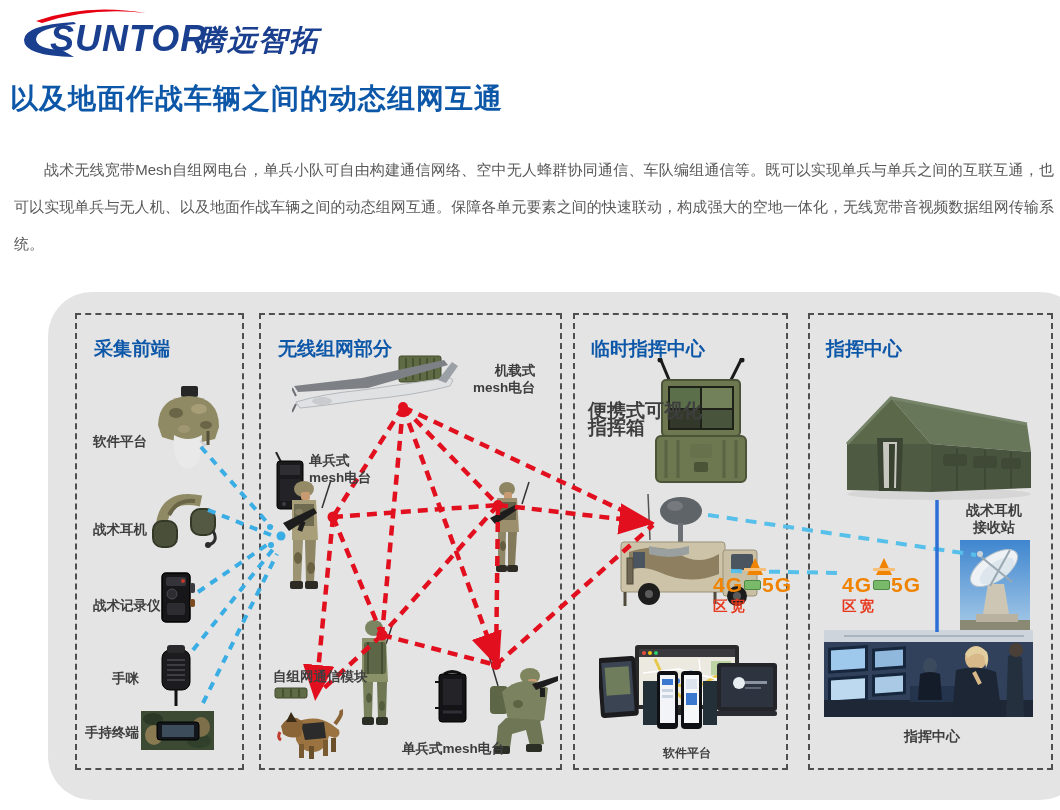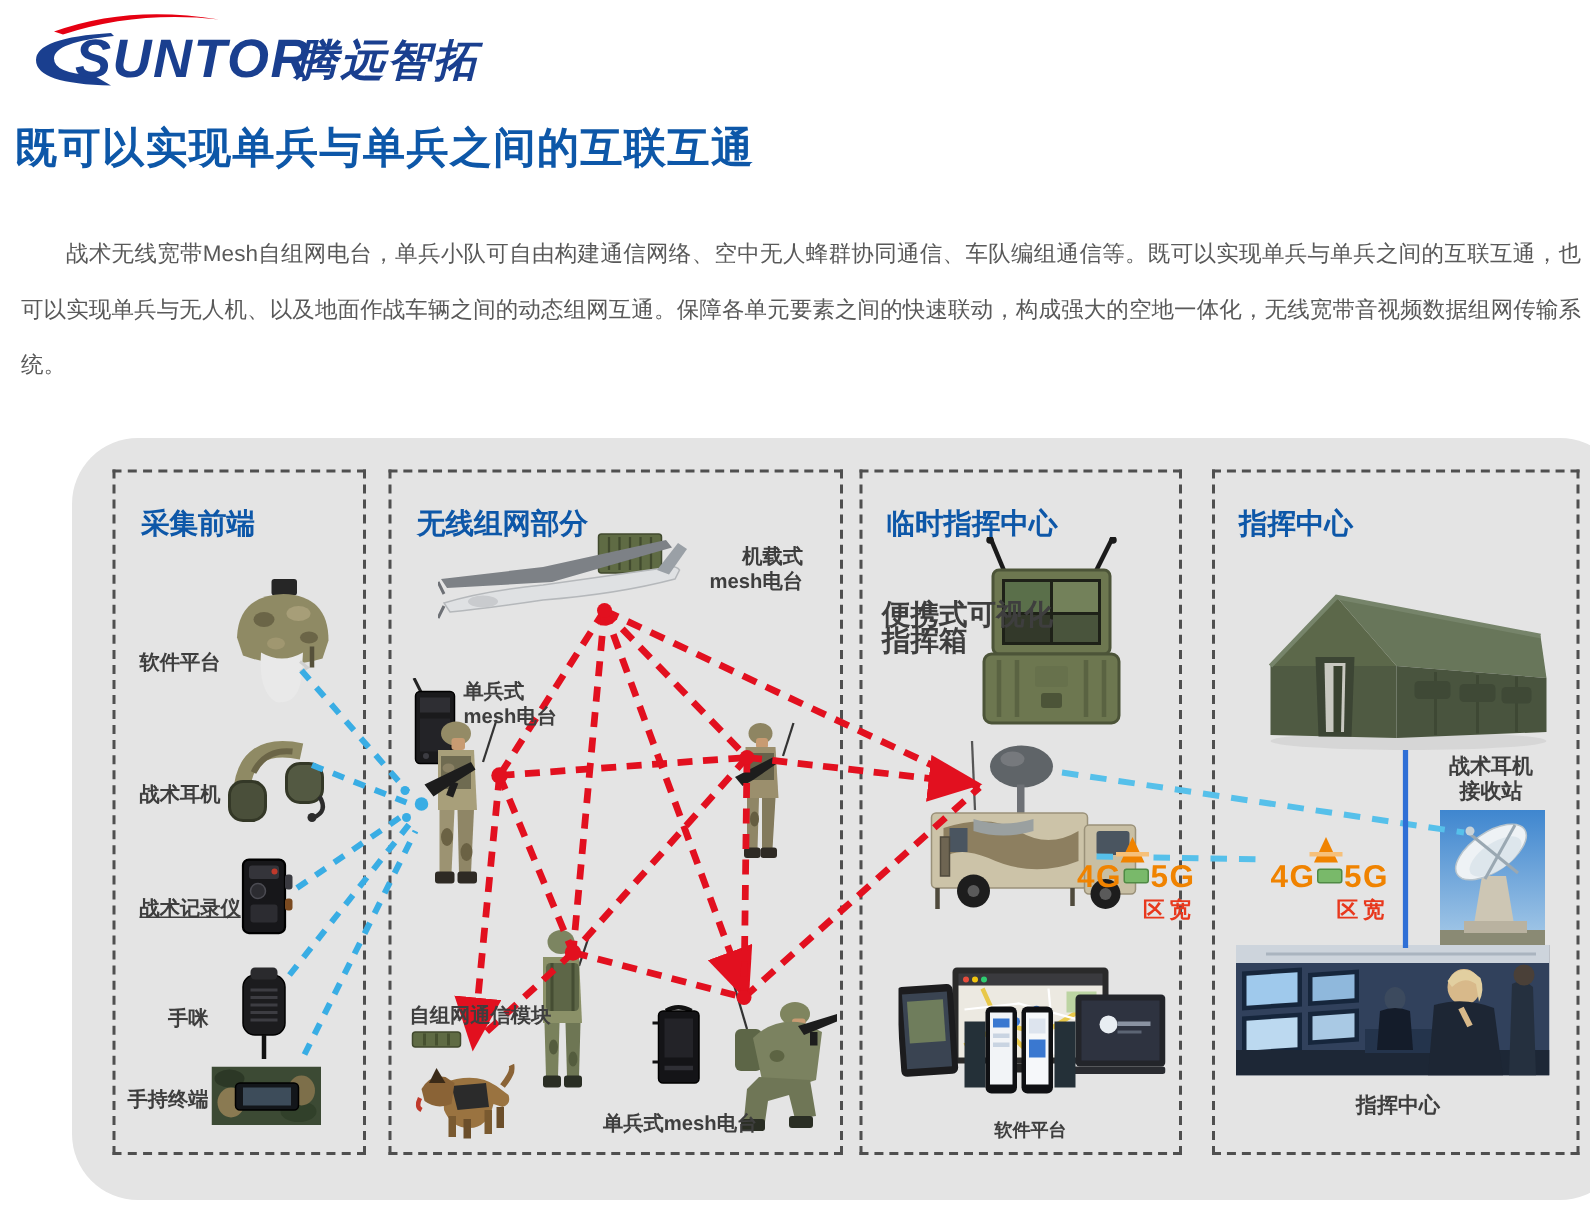--- a/index.html
+++ b/index.html
@@ -16,21 +16,21 @@
       background:#e4e4e4;border-radius:44px;margin-left:20px;}
   .secbox{position:absolute;top:21px;height:453px;border:2px dashed #4f4f4f;}
   .sec-title{position:absolute;font-size:19px;font-weight:bold;color:#0d57a8;
       white-space:nowrap;z-index:6;}
   .lbl{position:absolute;font-size:13.5px;font-weight:bold;color:#3e3e3e;
       white-space:nowrap;z-index:6;line-height:17px;}
   .img{position:absolute;z-index:2;}
   #links{position:absolute;left:0;top:0;width:1036px;height:508px;z-index:5;
       pointer-events:none;}
   
-  .badge{position:absolute;width:84px;text-align:right;z-index:6;}
+  .badge{position:absolute;width:84px;text-align:left;z-index:6;}
   .badge .cone{width:0;height:0;margin:0 auto;border-left:8px solid transparent;
       border-right:8px solid transparent;border-bottom:17px solid #f08300;}
   .badge .coneband{width:22px;height:3px;background:#f6c07a;margin:-7px auto 4px auto;}
   .badge .g45{font-size:21px;font-weight:bold;color:#f08300;line-height:20px;
       letter-spacing:1px;}
   .badge .gbar{display:inline-block;width:15px;height:8px;background:#79b96a;
       border-radius:2px;margin:0 1px 2px 1px;vertical-align:middle;
       border:1px solid #4f8a44;}
   .badge .bw{font-size:14.5px;font-weight:bold;color:#e8381d;letter-spacing:3px;
       margin-top:2px;}
@@ -38,21 +38,21 @@
 </head>
 <body>
 
 <svg id="logo" viewBox="0 0 330 54">
   <path d="M20,15 Q70,-3 130,7 Q75,1 26,17 Z" fill="#e60012"></path>
   <path d="M58,16 Q8,19 8,34 Q8,50 58,51 L46,44 Q20,43 20,33 Q20,22 60,18 Z" fill="#1a3f8f"></path>
   <text x="34" y="45" font-size="36" font-weight="bold" font-style="italic" fill="#1a3f8f" letter-spacing="1">SUNTOR</text>
   <text x="180" y="44" font-size="29" font-weight="bold" font-style="italic" fill="#1a3f8f" letter-spacing="2">腾远智拓</text>
 </svg>
 
-<div id="page-title">既可以实现单兵与单兵之间的互联互通</div>
+<div id="page-title">以及地面作战车辆之间的动态组网互通</div>
 <p id="intro">战术无线宽带Mesh自组网电台，单兵小队可自由构建通信网络、空中无人蜂群协同通信、车队编组通信等。既可以实现单兵与单兵之间的互联互通，也可以实现单兵与无人机、以及地面作战车辆之间的动态组网互通。保障各单元要素之间的快速联动，构成强大的空地一体化，无线宽带音视频数据组网传输系统。</p>
 
 <div id="diagram">
 
   <div class="secbox" style="left:27px;width:165px;"></div>
   <div class="secbox" style="left:211px;width:299px;"></div>
   <div class="secbox" style="left:525px;width:211px;"></div>
   <div class="secbox" style="left:760px;width:241px;"></div>
 
   <div class="sec-title" style="left:46px;top:44px;">采集前端</div>
@@ -85,21 +85,21 @@
 
   <svg class="img" style="left:111px;top:279px;" width="38" height="53" viewBox="0 0 38 53">
     <rect x="3" y="2" width="28" height="49" rx="4" fill="#17171a" stroke="#000" stroke-width="1.5"></rect>
     <rect x="7" y="6" width="20" height="9" rx="2" fill="#34343a"></rect>
     <circle cx="13" cy="23" r="5" fill="#2c2c31" stroke="#4b4b52"></circle>
     <rect x="8" y="32" width="18" height="12" rx="2" fill="#2c2c31"></rect>
     <circle cx="24" cy="10" r="2" fill="#c0392b"></circle>
     <rect x="31" y="12" width="5" height="10" rx="2" fill="#3a3a40"></rect>
     <rect x="31" y="28" width="5" height="8" rx="2" fill="#7a4a20"></rect>
   </svg>
-  <div class="lbl" style="left:45px;top:305px;text-decoration:underline;">战术记录仪</div>
+  <div class="lbl" style="left:45px;top:305px;">战术记录仪</div>
 
   <svg class="img" style="left:110px;top:352px;" width="36" height="62" viewBox="0 0 36 62">
     <rect x="4" y="6" width="28" height="40" rx="8" fill="#1c1c1e" stroke="#000"></rect>
     <rect x="9" y="1" width="18" height="8" rx="3" fill="#2a2a2d"></rect>
     <g stroke="#3d3d42" stroke-width="2">
       <line x1="9" y1="16" x2="27" y2="16"></line>
         <line x1="9" y1="21" x2="27" y2="21"></line>
       <line x1="9" y1="26" x2="27" y2="26"></line>
         <line x1="9" y1="31" x2="27" y2="31"></line>
       <line x1="9" y1="36" x2="27" y2="36"></line>

